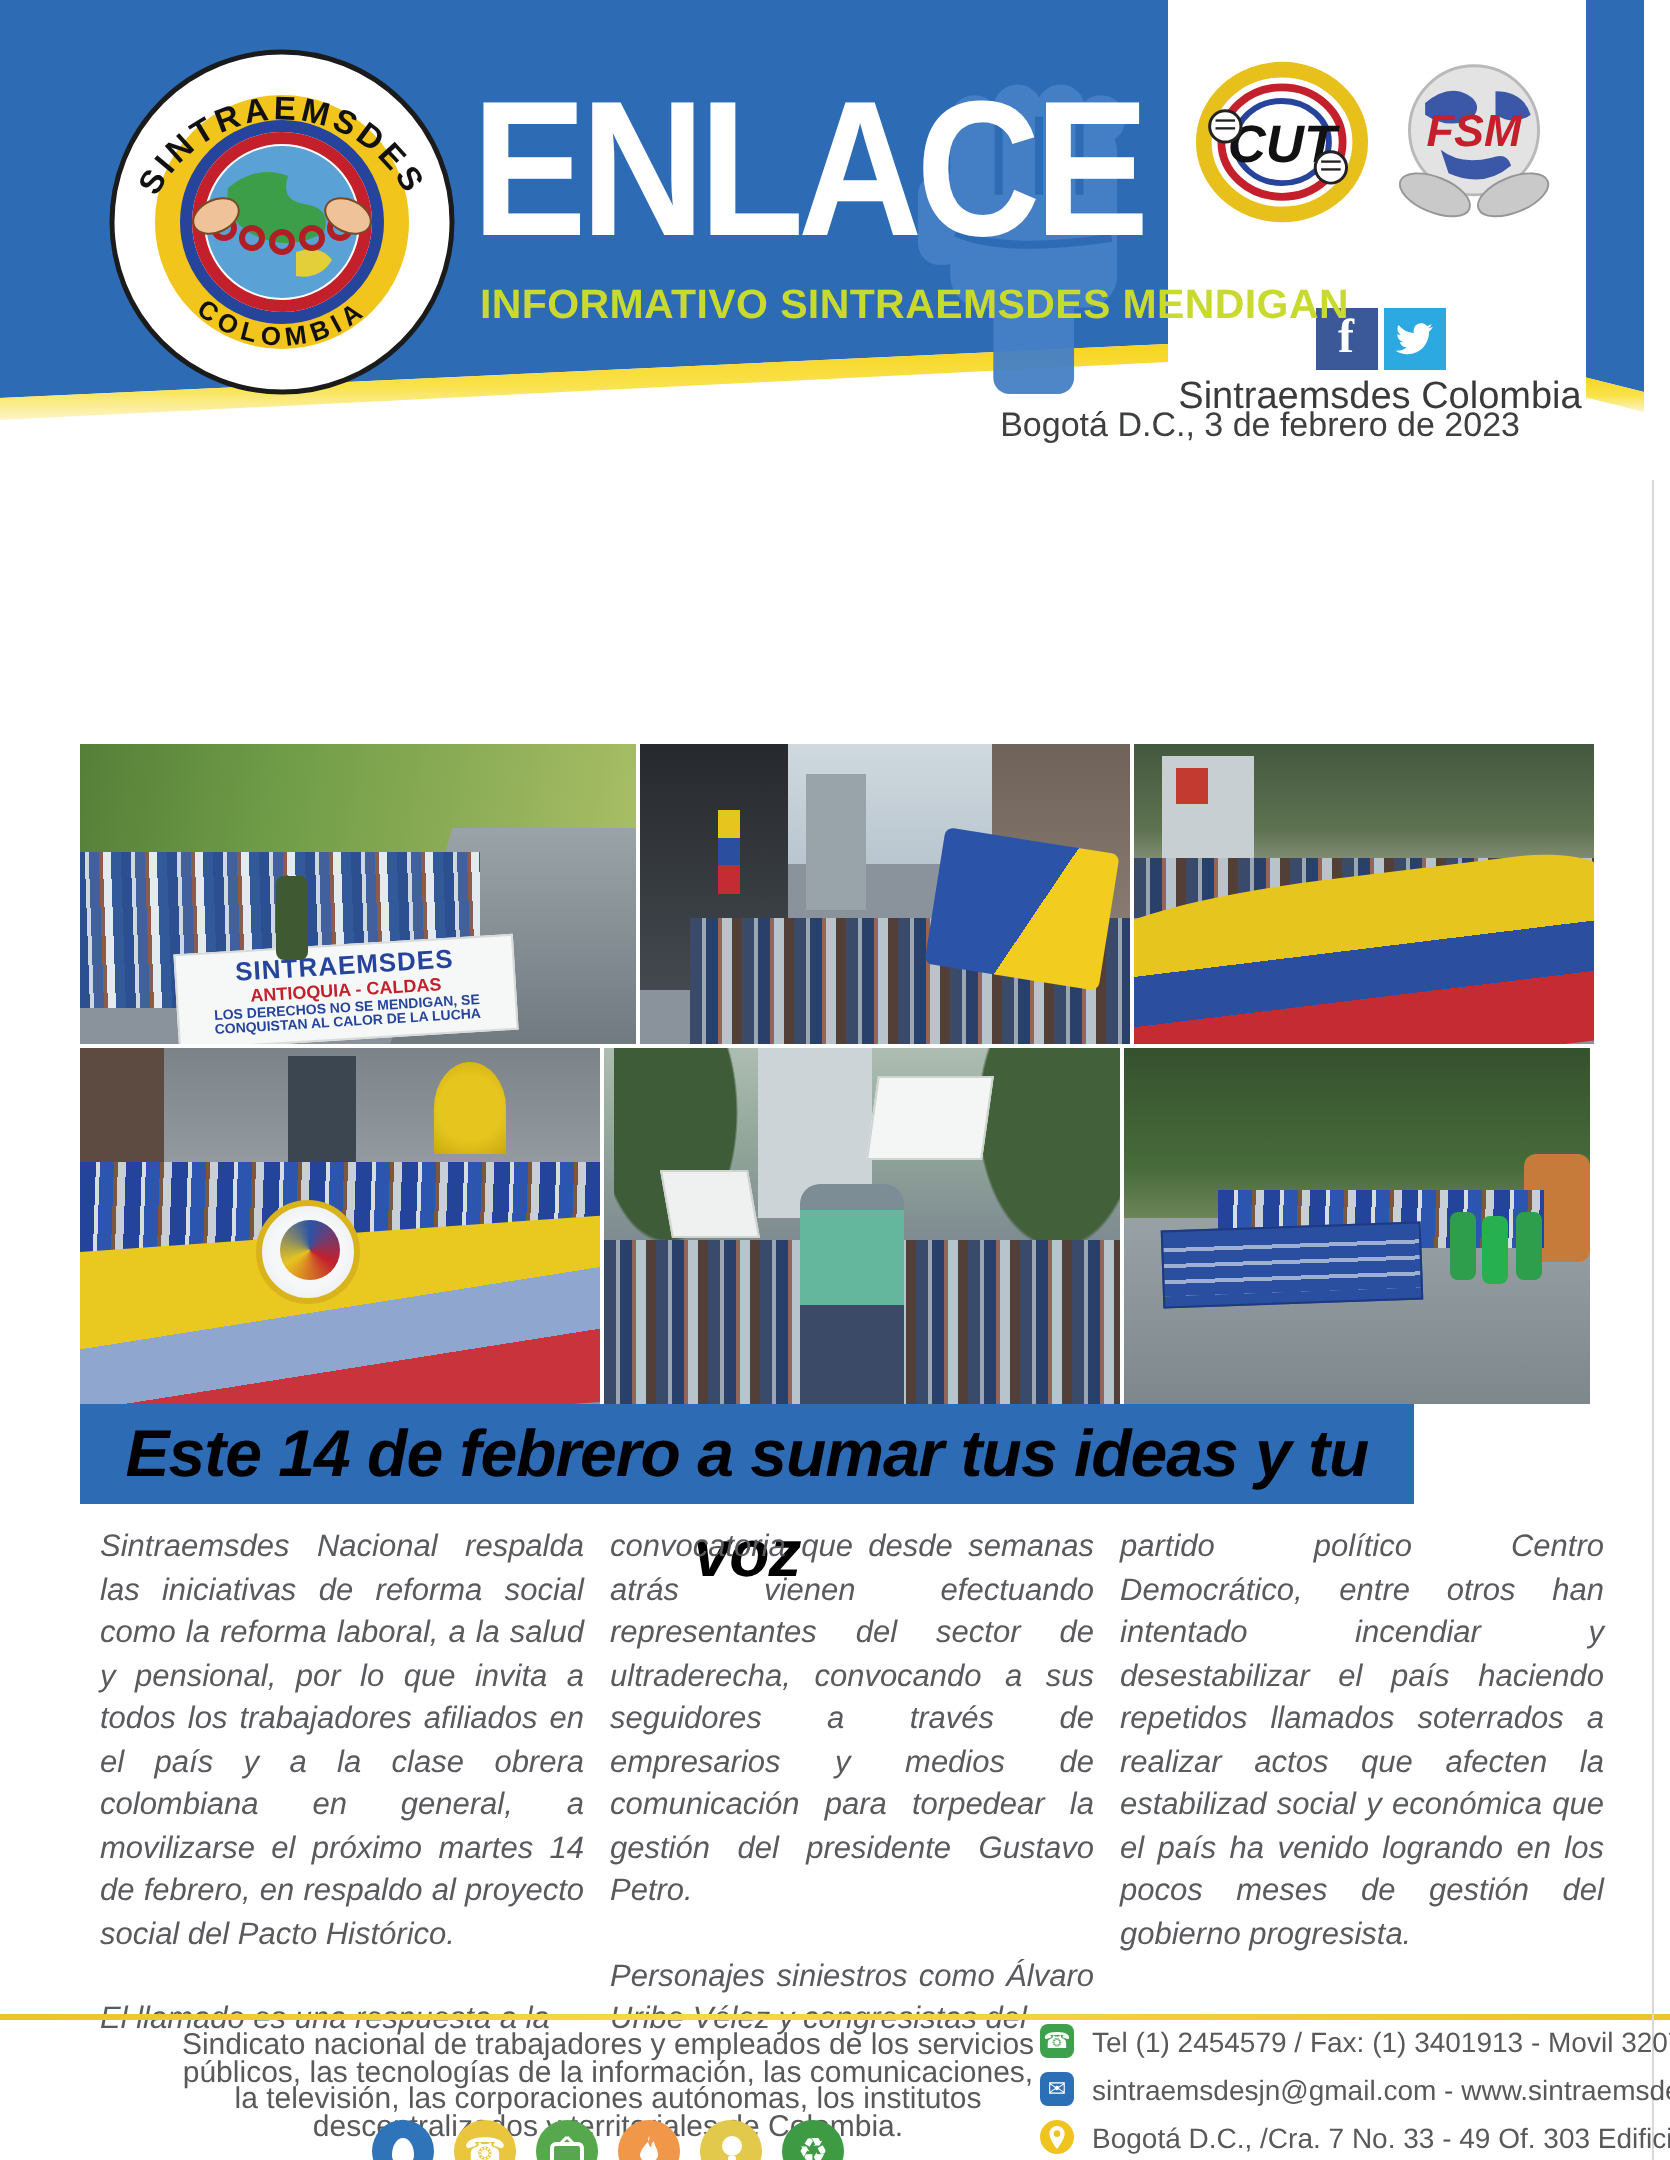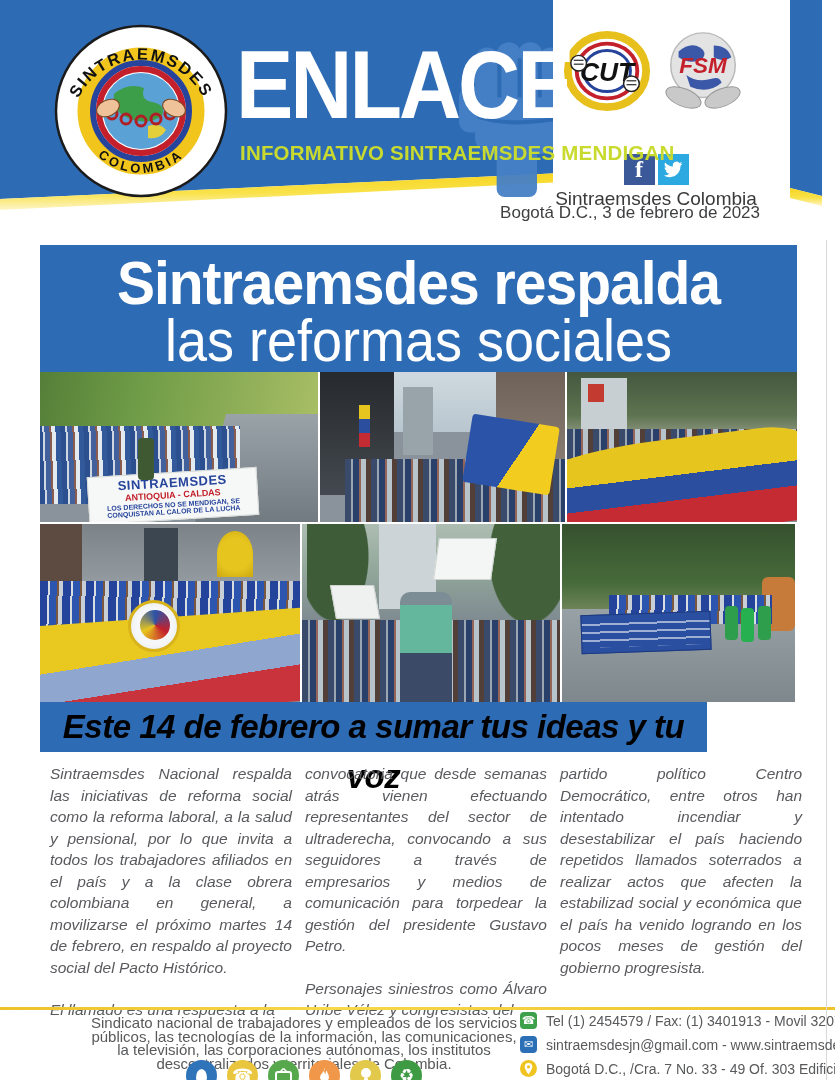--- a/index.html
+++ b/index.html
@@ -10,21 +10,21 @@
   
   .header { position:absolute; left:0; top:0; width:835px; height:245px; }
   .header svg.band { position:absolute; left:0; top:0; }
   .masthead-logo { position:absolute; left:52px; top:22px; }
   .enlace-title { position:absolute; left:236px; top:30px; width:350px; font-size:86px; font-weight:bold;
                   color:#ffffff; letter-spacing:-3px; transform:scaleY(1.12); transform-origin:top left; z-index:3; }
   .enlace-sub { position:absolute; left:240px; top:141px; width:360px; font-size:20.5px; font-weight:bold;
                 color:#c9da2f; letter-spacing:0.2px; z-index:3; white-space:nowrap; }
   .fist-mark { position:absolute; left:448px; top:22px; z-index:2; opacity:0.95; }
 
-  .affil-panel { position:absolute; left:553px; top:0; width:206px; height:232px; background:#fff; z-index:2; }
+  .affil-panel { position:absolute; left:587px; top:0; width:206px; height:232px; background:#fff; z-index:2; }
   .affil-logos { position:absolute; left:10px; top:28px; width:186px; height:92px; display:flex; justify-content:center; gap:6px; }
   .siguenos-bar { position:absolute; left:16px; top:122px; width:172px; height:26px; background:#16b4e9;
                   color:#fff; font-weight:bold; font-size:17px; text-align:center; line-height:26px; }
   .social-row { position:absolute; left:0; top:154px; width:206px; display:flex; justify-content:center; gap:3px; }
   .social-sq { width:31px; height:31px; display:flex; align-items:center; justify-content:center; }
   .fb { background:#3b5998; color:#fff; font-size:24px; font-weight:bold; font-family:"Liberation Serif",serif; }
   .tw { background:#2ba9e0; }
   .account-name { position:absolute; left:0; top:188px; width:206px; text-align:center; font-size:19px; color:#3a3a3a; }
 
   .date-line { position:absolute; right:75px; top:203px; font-size:17px; color:#3e3f41; z-index:3; }
@@ -191,24 +191,20 @@
             <path fill="#fff" d="M15.5 1.6c-.5.3-1.1.5-1.7.6A3 3 0 0 0 15.1.5c-.6.4-1.2.6-1.9.8A3 3 0 0 0 8 4.1 8.6 8.6 0 0 1 1.8.9a3 3 0 0 0 .9 4A3 3 0 0 1 1.3 4.6v.1a3 3 0 0 0 2.4 3 3 3 0 0 1-1.4 0 3 3 0 0 0 2.8 2.1A6.1 6.1 0 0 1 .6 11.2a8.6 8.6 0 0 0 4.7 1.4c5.6 0 8.7-4.7 8.7-8.7v-.4c.6-.4 1.1-1 1.5-1.9z"></path>
           </svg>
         </div>
       </div>
       <div class="account-name">Sintraemsdes Colombia</div>
     </div>
 
     <div class="date-line">Bogotá D.C., 3 de febrero de 2023</div>
   </div>
 
-  <div class="headline-box">
-    <div class="headline-l1">Sintraemsdes respalda</div>
-    <div class="headline-l2">las reformas sociales</div>
-  </div>
 
   <div class="collage">
     <div class="row1">
 
       <div class="photo" style="width:278px">
         <div class="p-abs" style="left:0;top:0;right:0;height:48%;background:linear-gradient(100deg,#557f38 0%,#6f9c47 35%,#8aab55 65%,#a9bf66 100%)"></div>
         <div class="p-abs" style="right:-20px;top:28%;width:46%;height:75%;background:linear-gradient(180deg,#9aa3a8,#6f787e);transform:skewX(-16deg)"></div>
         <div class="p-abs crowd-a" style="left:0;bottom:12%;width:72%;height:52%"></div>
         <div class="banner-white" style="left:48px;bottom:2px;width:170px;height:48px">
           <div class="bl1">SINTRAEMSDES</div>

